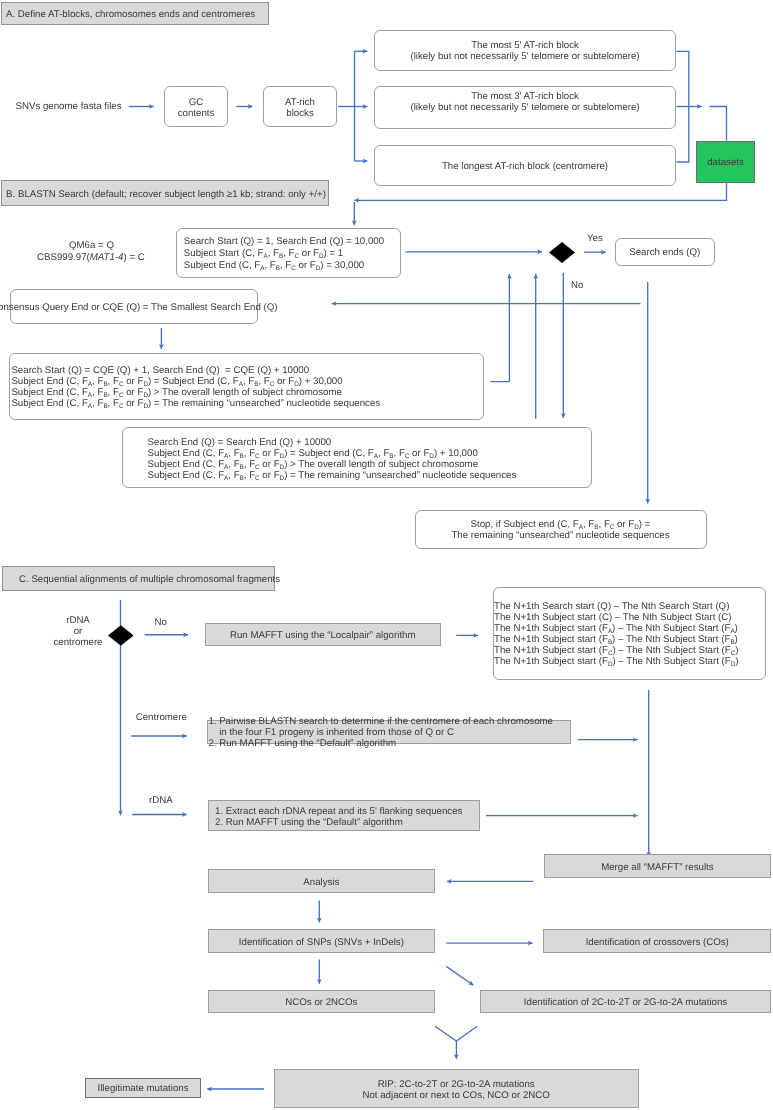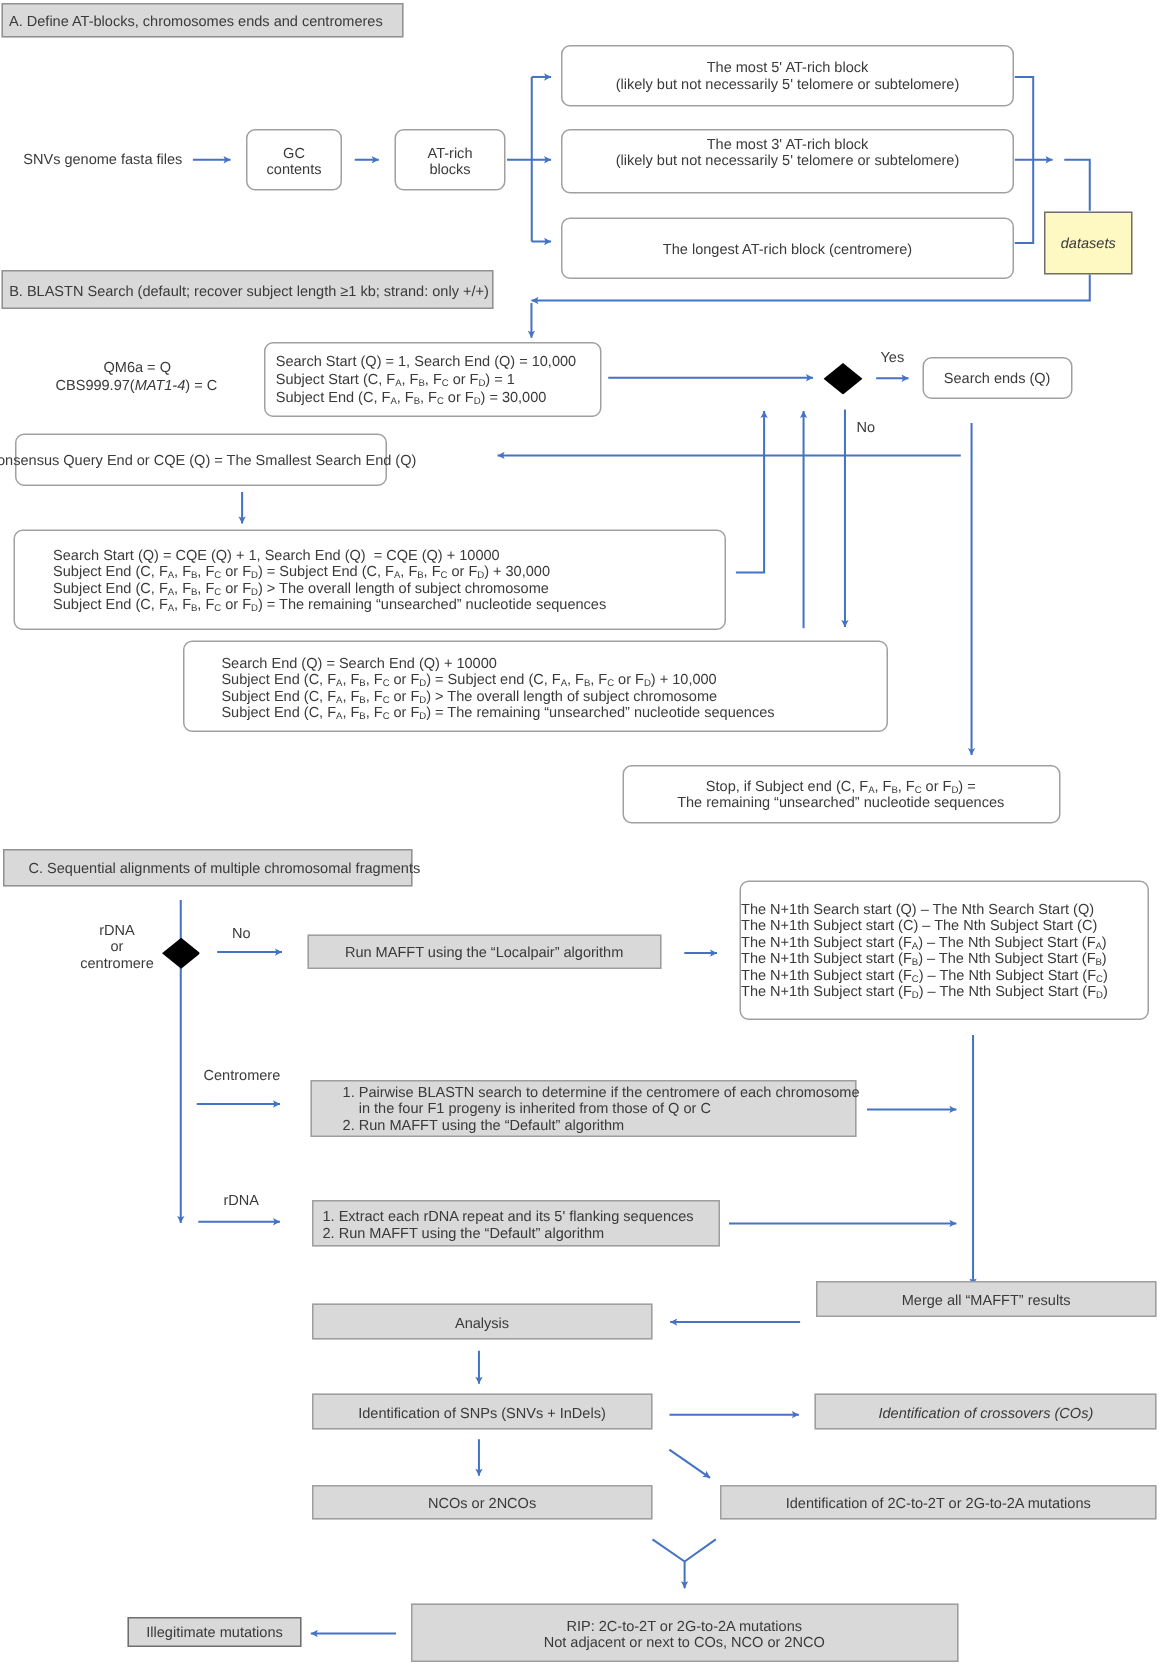--- a/index.html
+++ b/index.html
@@ -7,21 +7,21 @@
   body{width:773px;height:1110px;position:relative;overflow:hidden;
        font-family:"Liberation Sans",sans-serif;
        font-size:9.7px;color:#3a3a3a;-webkit-font-smoothing:antialiased;}
   #stage{position:absolute;left:0;top:0;width:773px;height:1110px;}
   *{-webkit-font-smoothing:antialiased;text-rendering:geometricPrecision;}
   svg#wires{position:absolute;left:0;top:0;width:773px;height:1110px;}
   .node{position:absolute;box-sizing:border-box;display:flex;flex-direction:column;
         align-items:center;justify-content:center;text-align:center;
         line-height:11.0px;white-space:pre;padding-top:2.4px;}
   .rr{border:1px solid #a0a0a0;border-radius:6px;background:#fff;}
-  .sq{border:1px solid #6e6e6e;background:#fef9c3;font-style:italic;}
+  .sq{border:1px solid #6e6e6e;background:#22c55e;}
   .gray{border:1px solid #9e9e9e;background:#d9d9d9;}
   .dk{border-color:#6e6e6e;}
   .hdr{border:1px solid #919191;background:#d9d9d9;align-items:flex-start;
        justify-content:center;text-align:left;padding-left:5px;}
   .lft{align-items:flex-start;text-align:left;}
   .txt{position:absolute;white-space:pre;line-height:11.0px;}
   sub{font-size:0.66em;line-height:0;vertical-align:-0.26em;letter-spacing:-0.01em;}
   .it{font-style:italic;}
 </style>
 </head>
@@ -151,21 +151,21 @@
   <div class="txt" style="left:571px;top:280px;">No</div>
 
   <div class="node rr" style="left:614.5px;top:237.5px;width:100.5px;height:28.5px;">
     <span>Search ends (Q)</span>
   </div>
 
   <div class="node rr" style="left:10.3px;top:288.5px;width:248px;height:35.5px;">
     <span>Consensus Query End or CQE (Q) = The Smallest Search End (Q)</span>
   </div>
 
-  <div class="node rr lft" style="left:9.4px;top:353px;width:475px;height:66.5px;padding-left:25px;">
+  <div class="node rr lft" style="left:9.4px;top:353px;width:475px;height:66.5px;padding-left:1px;">
     <span>Search Start (Q) = CQE (Q) + 1, Search End (Q)  = CQE (Q) + 10000</span>
     <span>Subject End (C, F<sub>A</sub>, F<sub>B</sub>, F<sub>C</sub> or F<sub>D</sub>) = Subject End (C, F<sub>A</sub>, F<sub>B</sub>, F<sub>C</sub> or F<sub>D</sub>) + 30,000</span>
     <span>Subject End (C, F<sub>A</sub>, F<sub>B</sub>, F<sub>C</sub> or F<sub>D</sub>) &gt; The overall length of subject chromosome</span>
     <span>Subject End (C, F<sub>A</sub>, F<sub>B</sub>, F<sub>C</sub> or F<sub>D</sub>) = The remaining “unsearched” nucleotide sequences</span>
   </div>
 
   <div class="node rr lft" style="left:121.6px;top:427px;width:470px;height:61px;padding-left:25px;">
     <span>Search End (Q) = Search End (Q) + 10000</span>
     <span>Subject End (C, F<sub>A</sub>, F<sub>B</sub>, F<sub>C</sub> or F<sub>D</sub>) = Subject end (C, F<sub>A</sub>, F<sub>B</sub>, F<sub>C</sub> or F<sub>D</sub>) + 10,000</span>
     <span>Subject End (C, F<sub>A</sub>, F<sub>B</sub>, F<sub>C</sub> or F<sub>D</sub>) &gt; The overall length of subject chromosome</span>
@@ -201,21 +201,21 @@
     <span>The N+1th Search start (Q) – The Nth Search Start (Q)</span>
     <span>The N+1th Subject start (C) – The Nth Subject Start (C)</span>
     <span>The N+1th Subject start (F<sub>A</sub>) – The Nth Subject Start (F<sub>A</sub>)</span>
     <span>The N+1th Subject start (F<sub>B</sub>) – The Nth Subject Start (F<sub>B</sub>)</span>
     <span>The N+1th Subject start (F<sub>C</sub>) – The Nth Subject Start (F<sub>C</sub>)</span>
     <span>The N+1th Subject start (F<sub>D</sub>) – The Nth Subject Start (F<sub>D</sub>)</span>
   </div>
 
   <div class="txt" style="left:135.7px;top:712px;">Centromere</div>
 
-  <div class="node gray lft" style="left:207.4px;top:719.7px;width:363.6px;height:38px;padding-left:20px;">
+  <div class="node gray lft" style="left:207.4px;top:719.7px;width:363.6px;height:24px;padding-left:0;">
     <span>1. Pairwise BLASTN search to determine if the centromere of each chromosome</span>
     <span>    in the four F1 progeny is inherited from those of Q or C</span>
     <span>2. Run MAFFT using the “Default” algorithm</span>
   </div>
 
   <div class="txt" style="left:149px;top:794.5px;">rDNA</div>
 
   <div class="node gray lft" style="left:208px;top:800px;width:271.5px;height:31.4px;padding-left:6px;">
     <span>1. Extract each rDNA repeat and its 5' flanking sequences</span>
     <span>2. Run MAFFT using the “Default” algorithm</span>
@@ -226,21 +226,21 @@
   </div>
 
   <div class="node gray" style="left:207.5px;top:929.2px;width:227.7px;height:24.3px;">
     <span>Identification of SNPs (SNVs + InDels)</span>
   </div>
 
   <div class="node gray" style="left:207.5px;top:869.3px;width:227.7px;height:24.1px;">
     <span>Analysis</span>
   </div>
 
-  <div class="node gray" style="left:543.3px;top:929.2px;width:227.9px;height:24.3px;font-style:italic;">
+  <div class="node gray" style="left:543.3px;top:929.2px;width:227.9px;height:24.3px;">
     <span>Identification of crossovers (COs)</span>
   </div>
 
   <div class="node gray" style="left:207.5px;top:989.5px;width:227.8px;height:23.8px;">
     <span>NCOs or 2NCOs</span>
   </div>
 
   <div class="node gray" style="left:479.8px;top:989.5px;width:291.4px;height:23.8px;">
     <span>Identification of 2C-to-2T or 2G-to-2A mutations</span>
   </div>

